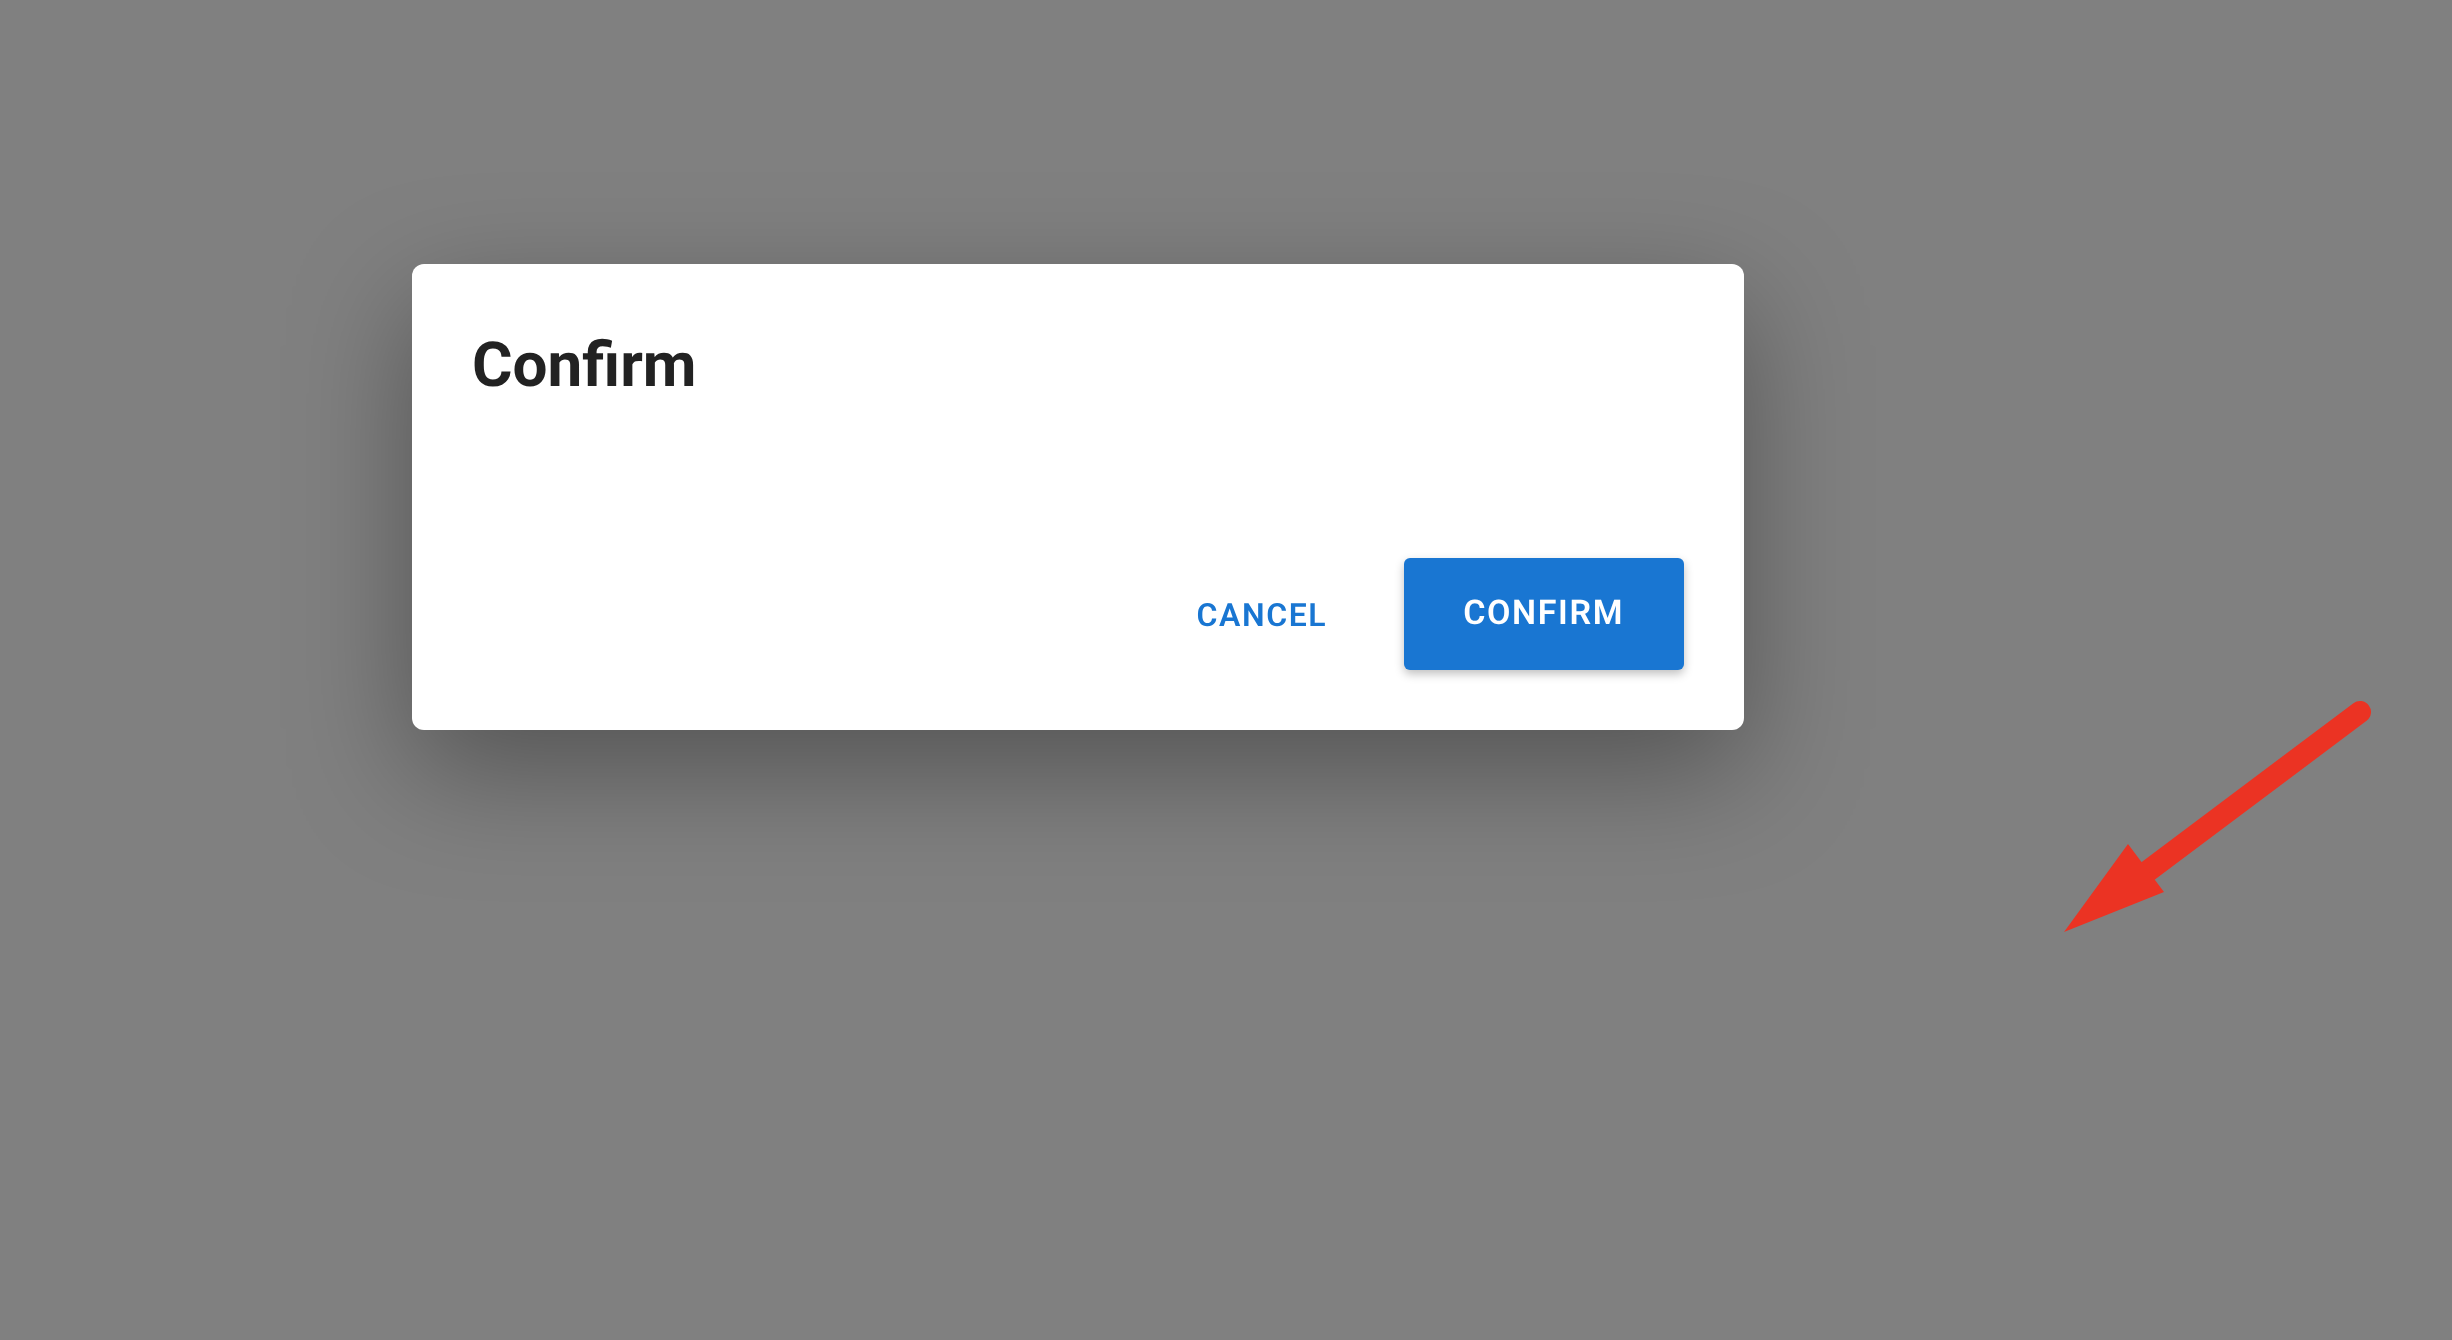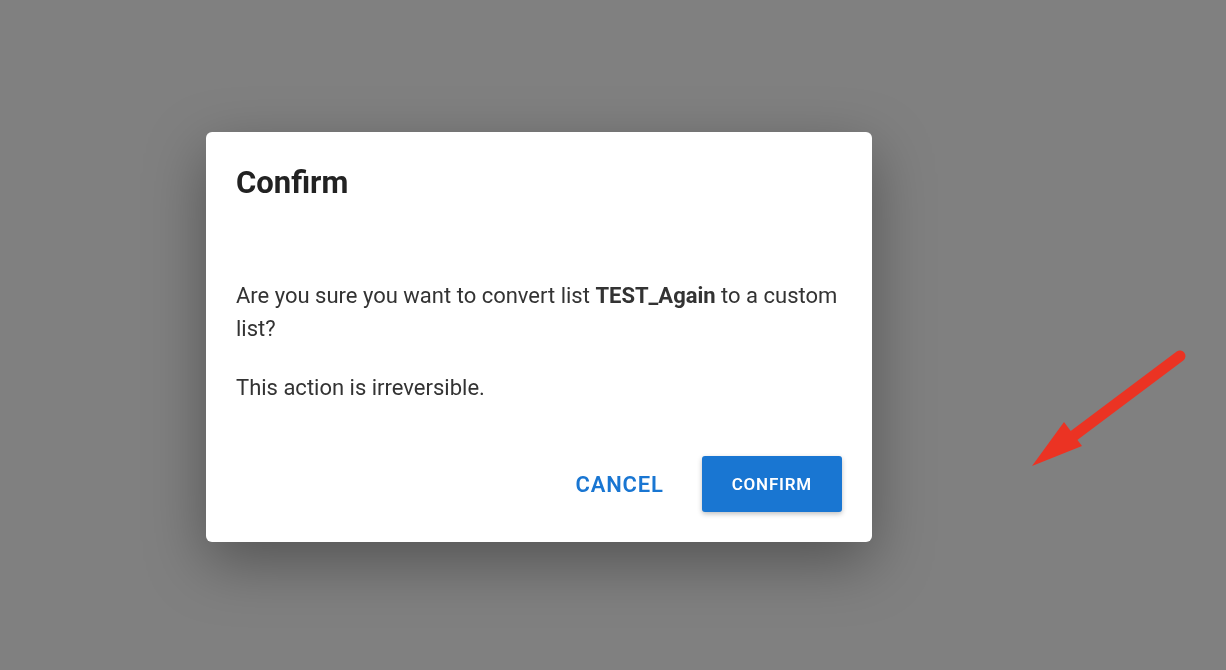--- a/index.html
+++ b/index.html
@@ -46,21 +46,21 @@
       display: flex;
       justify-content: flex-end;
       align-items: center;
       gap: 34px;
       margin-top: 52px;
     }
     .btn-cancel {
       background: none;
       border: none;
       color: #1976d2;
-      font-size: 22px;
+      font-size: 16px;
       font-weight: 600;
       letter-spacing: 0.8px;
       cursor: pointer;
       padding: 8px 4px;
       font-family: inherit;
     }
     .btn-confirm {
       background: #1976d2;
       border: none;
       color: #ffffff;
@@ -78,26 +78,20 @@
       left: 1010px;
       top: 336px;
       pointer-events: none;
     }
   </style>
 </head>
 <body>
 
 <div class="modal">
   <h2 class="modal-title">Confirm</h2>
-  <div class="modal-body">
-    <p>
-      <span>Are you sure you want to convert list </span><span class="list-name">TEST_Again</span><span> to a custom list?</span>
-    </p>
-    <p>This action is irreversible.</p>
-  </div>
   <div class="modal-actions">
     <button class="btn-cancel">CANCEL</button>
     <button class="btn-confirm">CONFIRM</button>
   </div>
 </div>
 
 <svg class="annotation-arrow" width="200" height="160" viewBox="0 0 200 160">
   <line x1="170" y1="20" x2="50" y2="110" stroke="#eb3323" stroke-width="11" stroke-linecap="round"></line>
   <polygon points="22,130 72,110 54,86" fill="#eb3323"></polygon>
 </svg>

